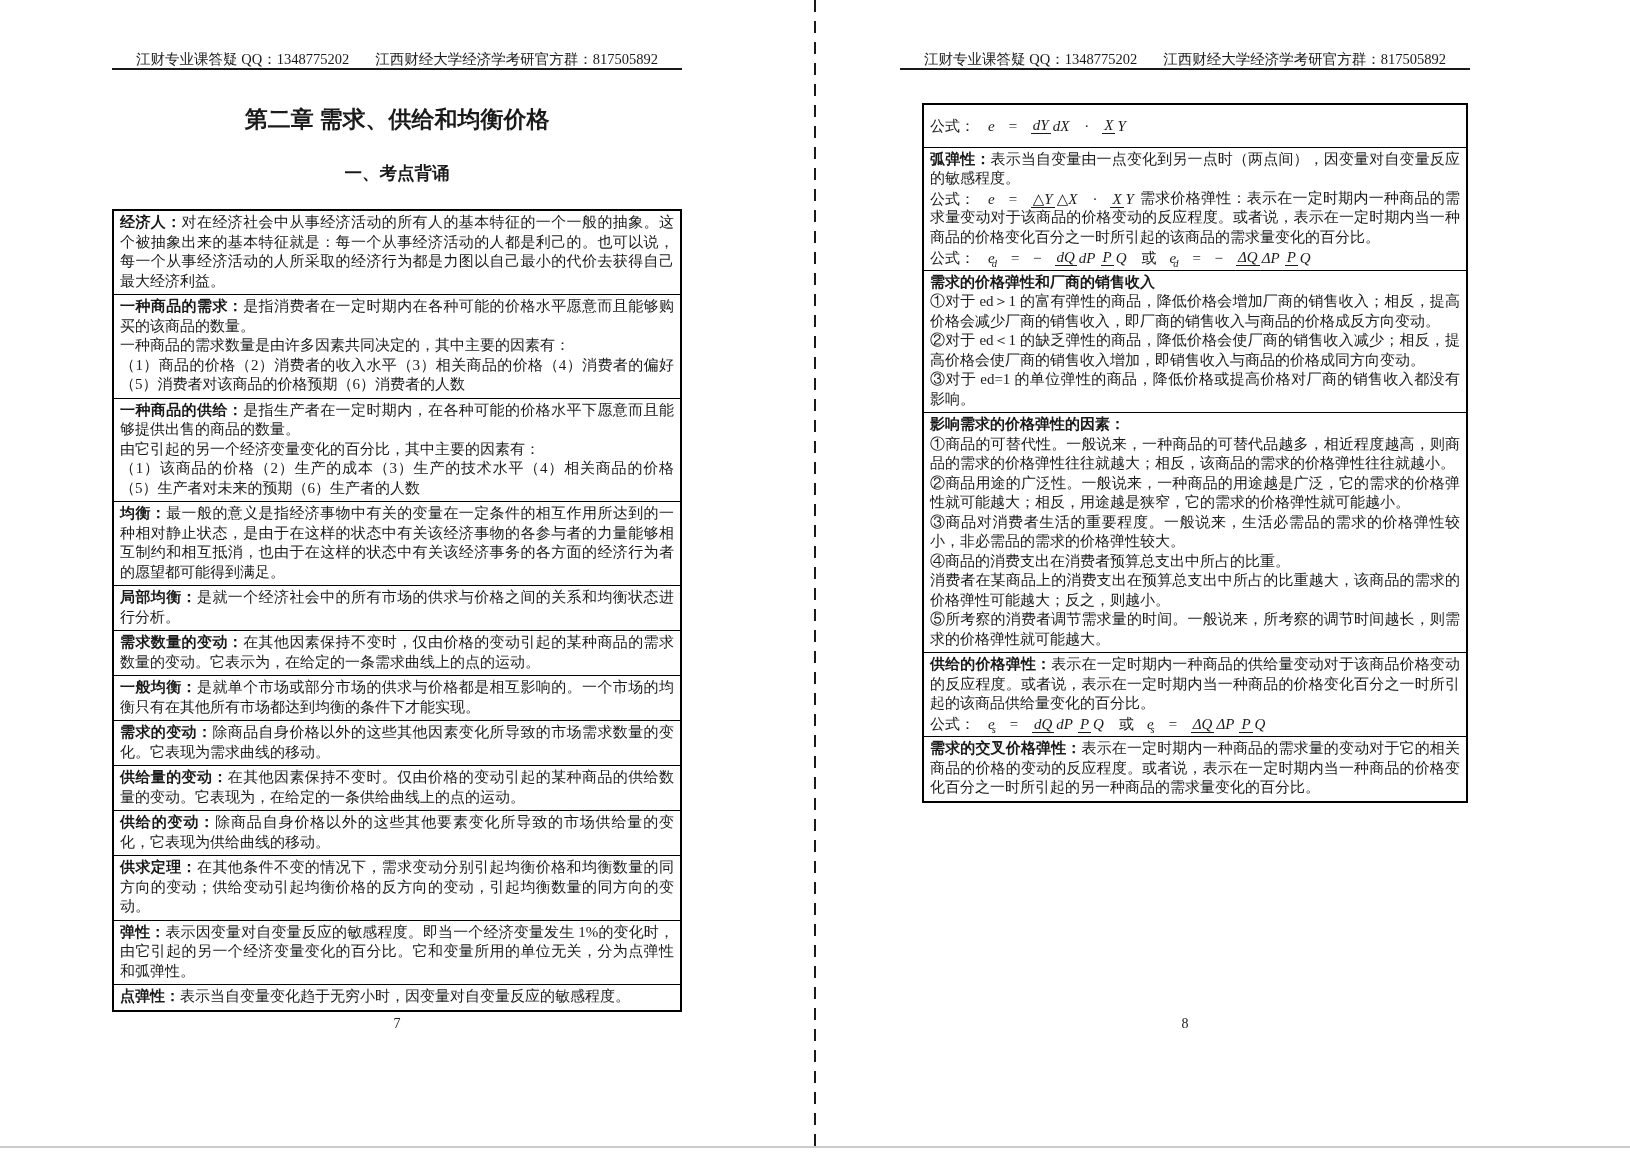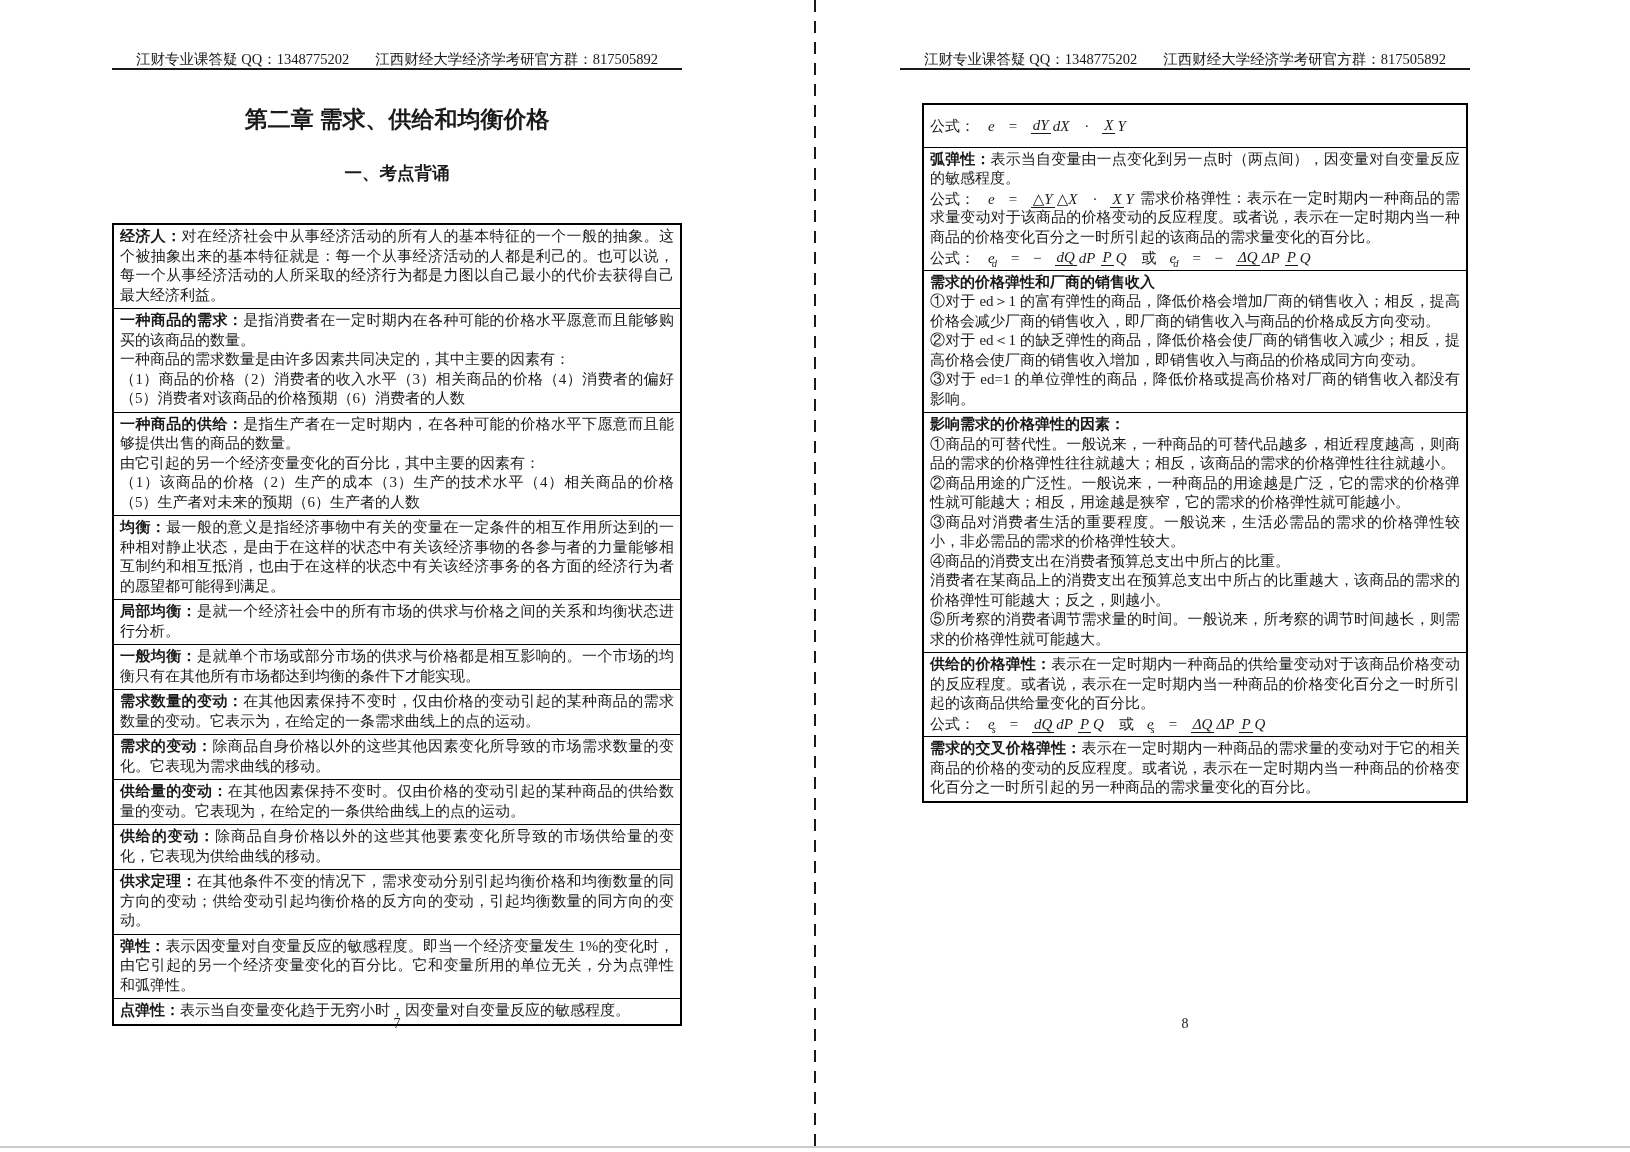--- a/index.html
+++ b/index.html
@@ -15,21 +15,21 @@
   .page-header{
     margin-top:50px;text-align:center;font-size:14.5px;line-height:18px;
     border-bottom:2px solid #1a1a1a;white-space:nowrap;
   }
   .page-header .hdr-left{margin-right:26px;}
 
   .chapter-title{margin-top:36px;text-align:center;font-size:23px;font-weight:bold;line-height:28px;}
   .section-title{margin-top:28px;text-align:center;font-size:17.5px;font-weight:bold;line-height:22px;}
 
   .sheet-table{
-    margin-top:39px;border:2px solid #000;font-size:15px;line-height:19.5px;
+    margin-top:25px;border:2px solid #000;font-size:15px;line-height:19.5px;
     background:#fff;
   }
   #page-right .sheet-table{margin-top:33px;margin-left:22px;width:546px;box-sizing:border-box;}
 
   .row{padding:2px 6px 3px 6px;border-top:1px solid #000;}
   .row:first-child{border-top:none;}
   .row p{margin:0;text-align:justify;}
   .term{font-weight:bold;}
 
   .row-formula{padding:10px 6px 12px 6px;}
@@ -87,24 +87,24 @@
       <p>由它引起的另一个经济变量变化的百分比，其中主要的因素有：</p>
       <p>（1）该商品的价格（2）生产的成本（3）生产的技术水平（4）相关商品的价格（5）生产者对未来的预期（6）生产者的人数</p>
     </div>
     <div class="row">
       <p><b class="term">均衡：</b><span>最一般的意义是指经济事物中有关的变量在一定条件的相互作用所达到的一种相对静止状态，是由于在这样的状态中有关该经济事物的各参与者的力量能够相互制约和相互抵消，也由于在这样的状态中有关该经济事务的各方面的经济行为者的愿望都可能得到满足。</span></p>
     </div>
     <div class="row">
       <p><b class="term">局部均衡：</b><span>是就一个经济社会中的所有市场的供求与价格之间的关系和均衡状态进行分析。</span></p>
     </div>
     <div class="row">
+      <p><b class="term">需求数量的变动：</b><span>在其他因素保持不变时，仅由价格的变动引起的某种商品的需求数量的变动。它表示为，在给定的一条需求曲线上的点的运动。</span></p>
+    </div>
+    <div class="row">
       <p><b class="term">一般均衡：</b><span>是就单个市场或部分市场的供求与价格都是相互影响的。一个市场的均衡只有在其他所有市场都达到均衡的条件下才能实现。</span></p>
-    </div>
-    <div class="row">
-      <p><b class="term">需求数量的变动：</b><span>在其他因素保持不变时，仅由价格的变动引起的某种商品的需求数量的变动。它表示为，在给定的一条需求曲线上的点的运动。</span></p>
     </div>
     <div class="row">
       <p><b class="term">需求的变动：</b><span>除商品自身价格以外的这些其他因素变化所导致的市场需求数量的变化。它表现为需求曲线的移动。</span></p>
     </div>
     <div class="row">
       <p><b class="term">供给量的变动：</b><span>在其他因素保持不变时。仅由价格的变动引起的某种商品的供给数量的变动。它表现为，在给定的一条供给曲线上的点的运动。</span></p>
     </div>
     <div class="row">
       <p><b class="term">供给的变动：</b><span>除商品自身价格以外的这些其他要素变化所导致的市场供给量的变化，它表现为供给曲线的移动。</span></p>
     </div>

